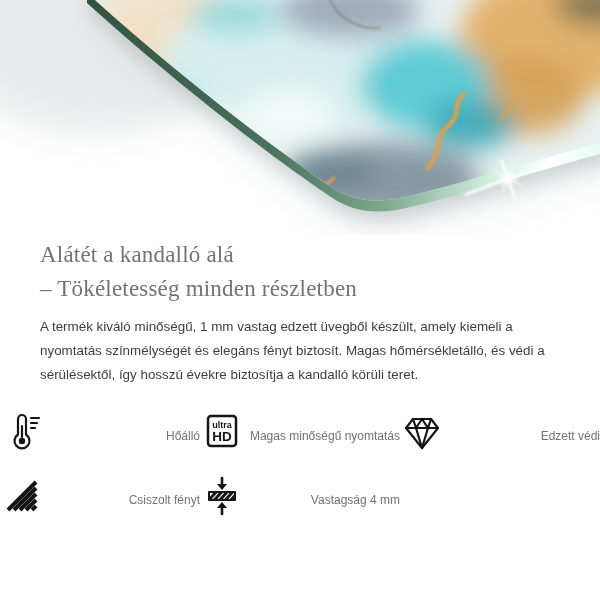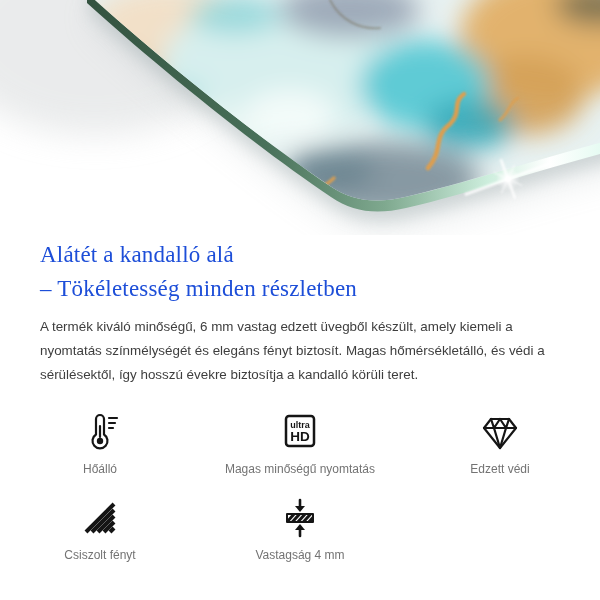--- a/index.html
+++ b/index.html
@@ -6,33 +6,33 @@
   body{
     width:600px;height:600px;overflow:hidden;background:#ffffff;
     font-family:"Liberation Sans", sans-serif;color:#1b1b1b;
   }
   .hero{position:relative;width:600px;height:235px;background:#ffffff;overflow:hidden;}
   .hero svg{display:block;}
   .content{padding:0 40px;}
   h1{
     margin:0;padding-top:3px;
     font-family:"Liberation Serif", serif;font-weight:400;
-    font-size:23px;line-height:34px;color:#1d4ed8;letter-spacing:0.2px;
+    font-size:23px;line-height:34px;color:#737373;letter-spacing:0.2px;
   }
   h1 span{display:block;}
   .desc{
     margin:9px 0 0 0;max-width:524px;
     font-size:13.4px;line-height:24px;color:#3e3e3e;
   }
   .features{
     margin-top:23px;width:600px;
     display:grid;grid-template-columns:1fr 1fr 1fr;row-gap:20px;
   }
   .feature{
-    display:flex;flex-direction:column;align-items:center;justify-content:center;
+    display:flex;flex-direction:row;align-items:center;justify-content:space-between;
   }
   .feature .icon-box{height:44px;display:flex;align-items:center;justify-content:center;}
   .feature .label{
     margin-top:8px;font-size:12px;line-height:14px;color:#737373;text-align:center;
   }
   .fsvg{stroke:#151515;fill:none;stroke-width:2.2;stroke-linecap:round;stroke-linejoin:round;}
   .fsvg .filled{fill:#151515;stroke:none;}
   .fsvg text{fill:#151515;stroke:none;font-family:"Liberation Sans", sans-serif;font-weight:700;}
 </style>
 </head>
@@ -118,21 +118,21 @@
       <circle r="2.6" fill="#ffffff"></circle>
     </g>
   </svg>
 </div>
 
 <div class="content">
   <h1>
     <span>Alátét a kandalló alá</span>
     <span>– Tökéletesség minden részletben</span>
   </h1>
-  <p class="desc">A termék kiváló minőségű, 6 mm vastag edzett üvegből készült, amely kiemeli a nyomtatás színmélységét és elegáns fényt biztosít. Magas hőmérsékletálló, és védi a sérülésektől, így hosszú évekre biztosítja a kandalló körüli teret.</p>
+  <p class="desc">A termék kiváló minőségű, 1 mm vastag edzett üvegből készült, amely kiemeli a nyomtatás színmélységét és elegáns fényt biztosít. Magas hőmérsékletálló, és védi a sérülésektől, így hosszú évekre biztosítja a kandalló körüli teret.</p>
 </div>
 
 <div class="features">
 
   <div class="feature">
     <div class="icon-box">
       <svg class="fsvg" width="44" height="44" viewBox="0 0 44 44">
         <path d="M 18,9 a 4,4 0 0 1 8,0 L 26,24.5 a 7.5,7.5 0 1 1 -8,0 Z"></path>
         <line x1="22" y1="16" x2="22" y2="27"></line>
         <circle cx="22" cy="31" r="3.2" class="filled"></circle>

